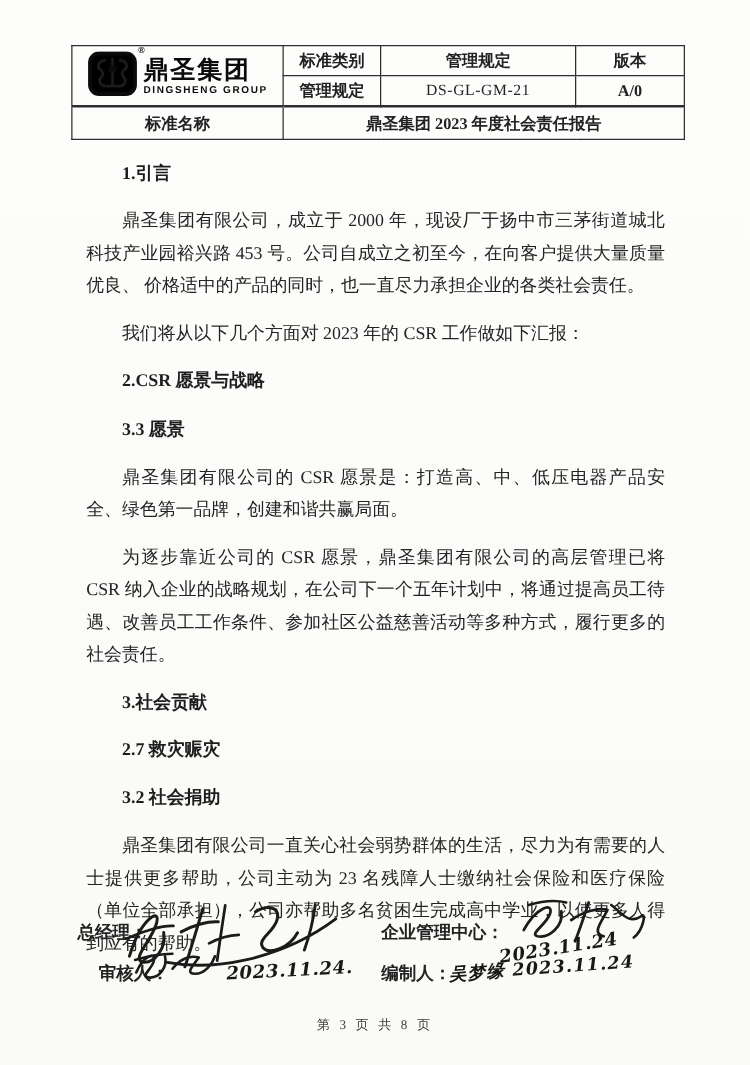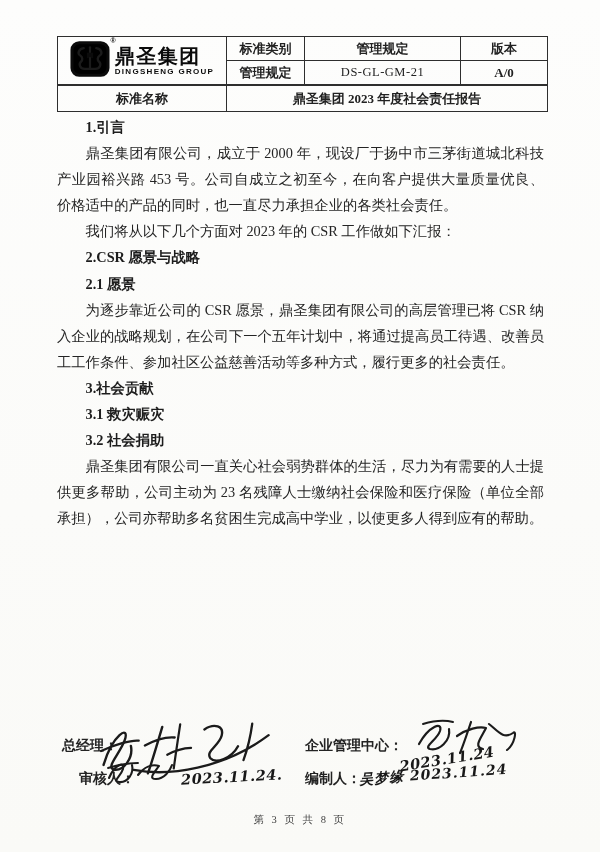--- a/index.html
+++ b/index.html
@@ -29,21 +29,21 @@
     font-family:"Liberation Sans",sans-serif;}
   .logo-text{display:flex;flex-direction:column;align-items:flex-start;line-height:1;
     font-family:"Liberation Sans","DejaVu Sans",sans-serif;}
   .logo-cn{font-size:20px;font-weight:800;letter-spacing:1.5px;color:#0b0b0b;}
   .logo-en{font-size:8px;font-weight:700;letter-spacing:1.3px;color:#0b0b0b;margin-top:2px;}
   
   .doc-body{
     position:absolute;top:114px;left:57px;width:487px;
     font-size:14.3px;line-height:26.1px;text-align:justify;color:#242424;
   }
-  .blk{margin:0;font-family:Liberation Serif, serif;}
+  .blk{margin:12px;font-family:Liberation Serif, serif;}
   .blk.p{text-indent:2em;}
   .blk.h{text-indent:2em;font-weight:700;color:#1d1d1d;}
   
   .sig-area{position:absolute;top:716px;left:57px;width:490px;height:92px;font-size:14px;}
   .sig-label{position:absolute;white-space:nowrap;font-weight:600;color:#232323;}
   .sig-svg{position:absolute;}
   .hand{position:absolute;white-space:nowrap;font-style:italic;font-weight:700;color:#181818;
     font-family:"DejaVu Serif",serif;}
   .hand-date{font-size:14.5px;letter-spacing:.5px;}
   .hand-name{font-size:14px;letter-spacing:1px;}
@@ -95,24 +95,25 @@
       <td colspan="3">鼎圣集团 2023 年度社会责任报告</td>
     </tr>
   </tbody>
     </table>
 
   <div class="doc-body">
     <div class="blk h">1.引言</div>
     <div class="blk p">鼎圣集团有限公司，成立于 2000 年，现设厂于扬中市三茅街道城北科技产业园裕兴路 453 号。公司自成立之初至今，在向客户提供大量质量优良、 价格适中的产品的同时，也一直尽力承担企业的各类社会责任。</div>
     <div class="blk p">我们将从以下几个方面对 2023 年的 CSR 工作做如下汇报：</div>
     <div class="blk h">2.CSR 愿景与战略</div>
-    <div class="blk h">2.1 愿景</div>
+    <div class="blk h">3.3 愿景</div>
+    <div class="blk p">鼎圣集团有限公司的 CSR 愿景是：打造高、中、低压电器产品安全、绿色第一品牌，创建和谐共赢局面。</div>
     <div class="blk p">为逐步靠近公司的 CSR 愿景，鼎圣集团有限公司的高层管理已将 CSR 纳入企业的战略规划，在公司下一个五年计划中，将通过提高员工待遇、改善员工工作条件、参加社区公益慈善活动等多种方式，履行更多的社会责任。</div>
     <div class="blk h">3.社会贡献</div>
-    <div class="blk h">3.1 救灾赈灾</div>
+    <div class="blk h">2.7 救灾赈灾</div>
     <div class="blk h">3.2 社会捐助</div>
     <div class="blk p">鼎圣集团有限公司一直关心社会弱势群体的生活，尽力为有需要的人士提供更多帮助，公司主动为 23 名残障人士缴纳社会保险和医疗保险（单位全部承担），公司亦帮助多名贫困生完成高中学业，以使更多人得到应有的帮助。</div>
   </div>
 
   <div class="sig-area">
 
     <span class="sig-label" style="left:5px;top:21px;">总经理：</span>
     <svg class="sig-svg" style="left:36px;top:-2px;transform:rotate(-2deg);" width="190" height="66" viewBox="0 0 190 66">
       <path d="M10 48 C20 18 38 8 32 24 C27 37 12 50 20 53 C30 55 40 42 38 30" stroke-width="2.4"></path>
       <path d="M8 34 C22 28 38 24 46 25" stroke-width="2.2"></path>

